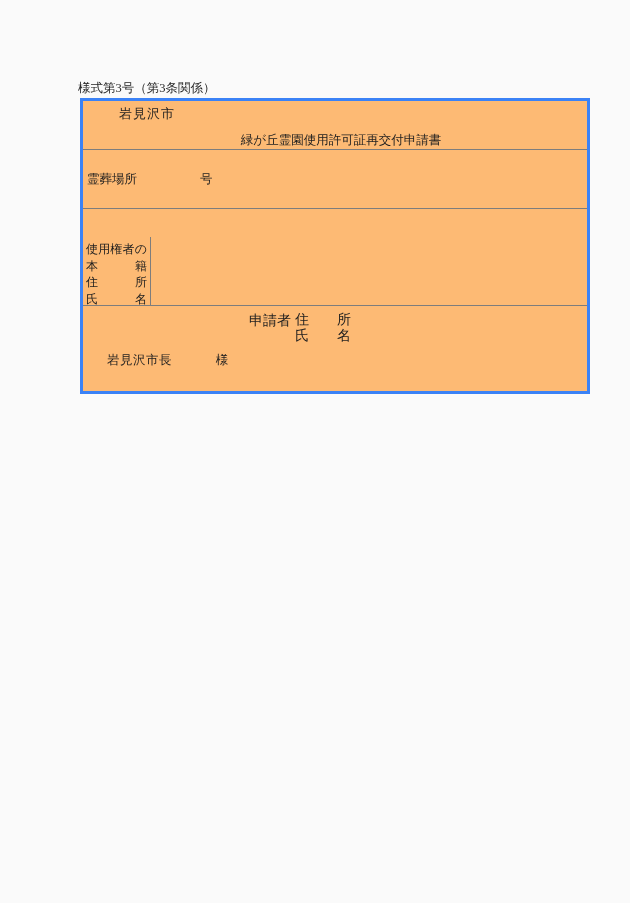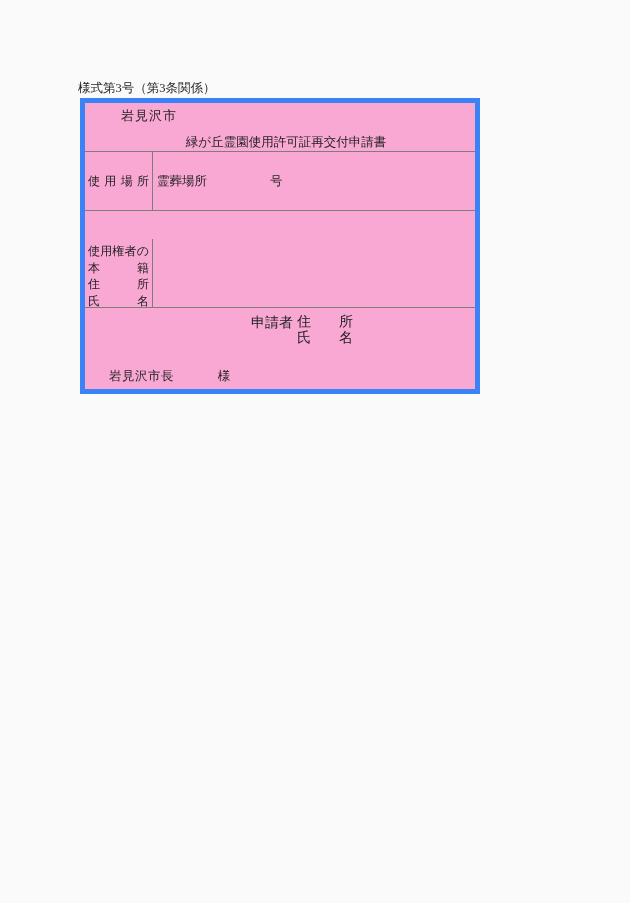--- a/index.html
+++ b/index.html
@@ -23,25 +23,25 @@
     position: absolute;
     left: 78px;
     top: 81px;
     font-size: 12.5px;
     line-height: 15px;
   }
   .form-box {
     position: absolute;
     left: 80px;
     top: 98px;
-    width: 400px;
+    width: 510px;
     height: 296px;
-    border: 5px solid #3b82f6;
+    border: 3px solid #3b82f6;
     box-sizing: border-box;
-    background: #f9a8d4;
+    background: #fdba74;
   }
   .header-sec {
     position: relative;
     height: 49px;
     border-bottom: 1px solid #7d7d7d;
     box-sizing: border-box;
   }
   .city {
     position: absolute;
     left: 36px;
@@ -123,21 +123,21 @@
     align-items: flex-start;
     margin-top: 2px;
     margin-left: 164px;
     font-size: 14px;
   }
   .app-lines {
     margin-left: 4px;
     line-height: 16px;
   }
   .mayor {
-    margin-top: 22px;
+    margin-top: 8px;
     margin-left: 22px;
     font-size: 12.5px;
     letter-spacing: 0.5px;
   }
   .mayor .hon { margin-left: 40px; }
 </style>
 </head>
 <body>
 
 <div class="sheet">
@@ -145,23 +145,20 @@
   <div class="form-number">様式第3号（第3条関係）</div>
 
   <div class="form-box">
 
     <div class="header-sec">
       <div class="city">岩見沢市</div>
       <div class="title">緑が丘霊園使用許可証再交付申請書</div>
     </div>
 
     <div class="trow r1">
-      <div class="cell-label vcenter">
-        <div class="jlabel">使 用 場 所</div>
-      </div>
       <div class="cell-value r1val">
         <span>霊葬場所</span>
         <span class="blank"></span>
         <span>号</span>
       </div>
     </div>
 
     <div class="trow r2">
       <div class="cell-label r2label">
         <div class="jline">使用権者の</div>

